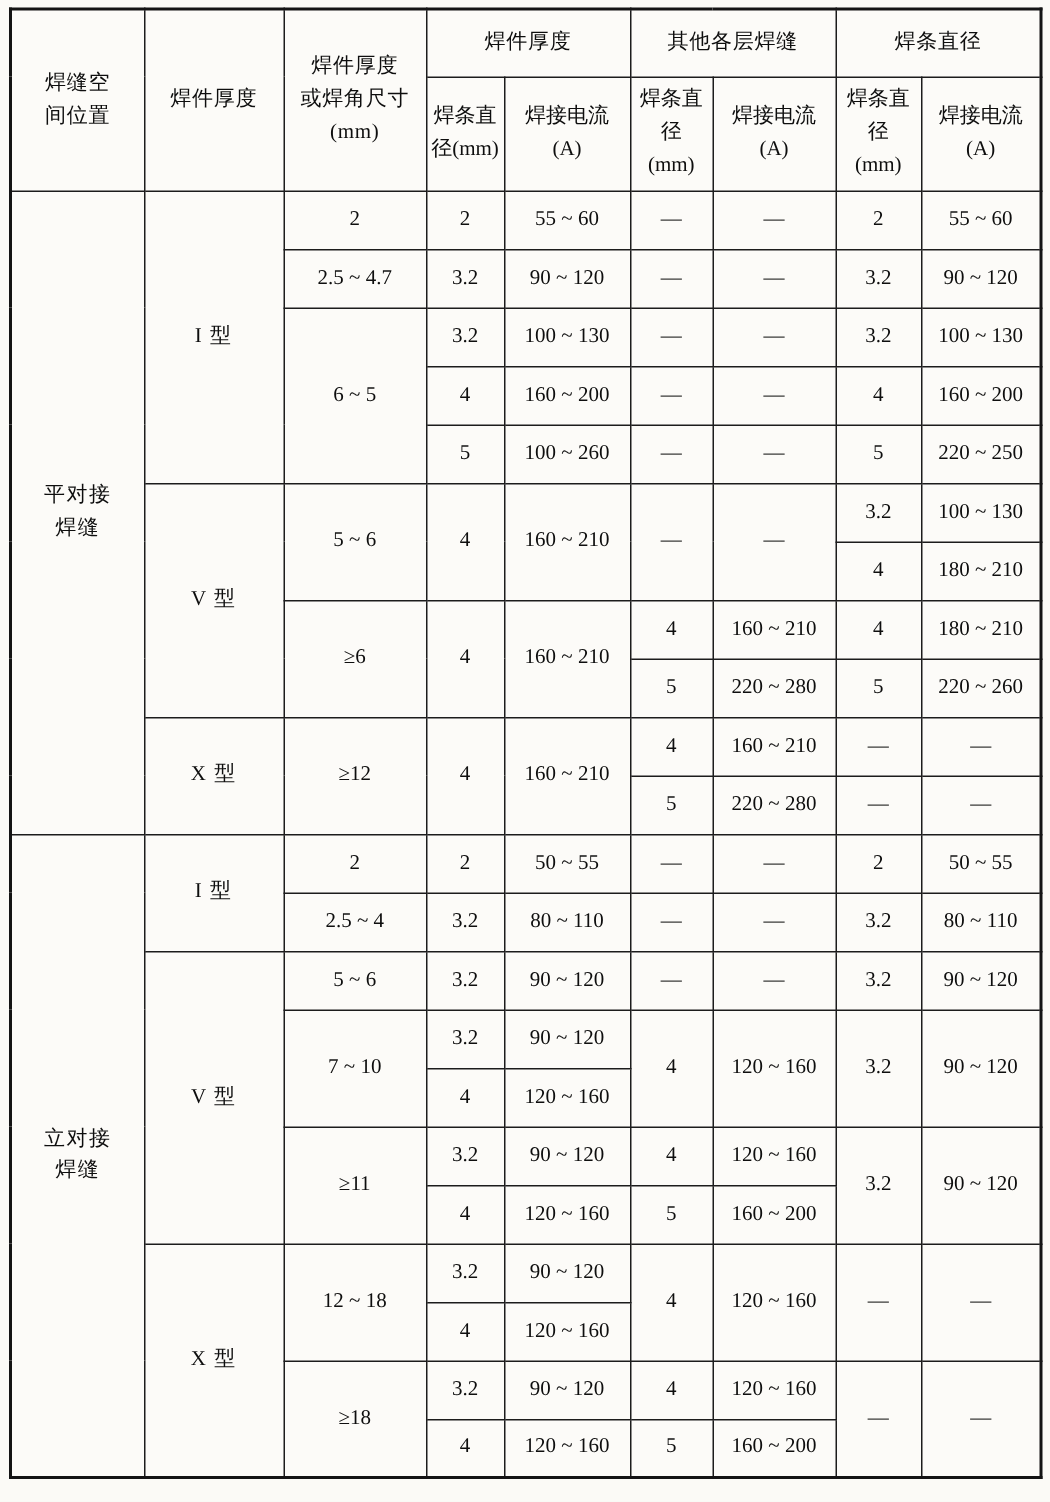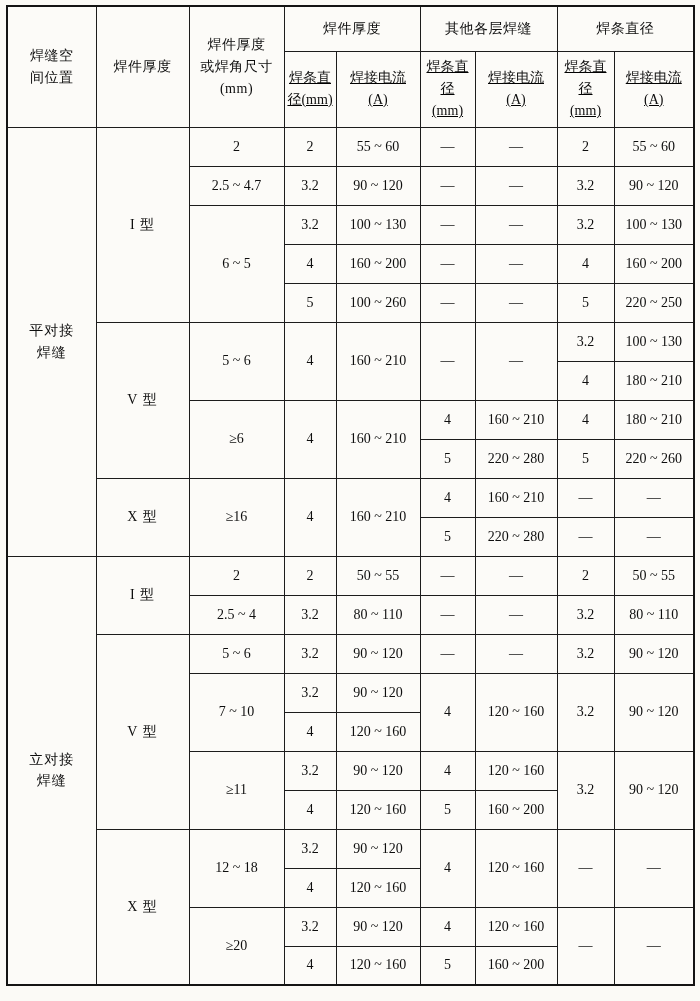--- a/index.html
+++ b/index.html
@@ -28,21 +28,21 @@
     vertical-align: middle;
     padding: 0 1px;
     color: #0e0e0e;
     font-family: "Liberation Serif", "DejaVu Serif", serif;
     font-size: 14px;
     white-space: pre-line;
     line-height: 1.55;
     overflow: hidden;
   }
   tr.h1 { height: 45px; }
-  tr.h2 { height: 76px; text-decoration: underline; }
+  tr.h2 { height: 76px; }
   tr.d  { height: 39px; }
   td.hdr {
     font-size: 14.5px;
     letter-spacing: 0.5px;
     line-height: 1.7;
   }
   td.sub {
     font-size: 13px;
     letter-spacing: 0px;
     line-height: 1.5;
@@ -174,21 +174,21 @@
       </tr>
       <tr class="d">
         <td class="num">5</td>
         <td class="num">220 ~ 280</td>
         <td class="num">5</td>
         <td class="num">220 ~ 260</td>
       </tr>
 
       <tr class="d">
         <td class="grv" rowspan="2">X 型</td>
-        <td class="num" rowspan="2">≥16</td>
+        <td class="num" rowspan="2">≥12</td>
         <td class="num" rowspan="2">4</td>
         <td class="num" rowspan="2">160 ~ 210</td>
         <td class="num">4</td>
         <td class="num">160 ~ 210</td>
         <td class="num">—</td>
         <td class="num">—</td>
       </tr>
       <tr class="d">
         <td class="num">5</td>
         <td class="num">220 ~ 280</td>
@@ -265,21 +265,21 @@
         <td class="num" rowspan="2">4</td>
         <td class="num" rowspan="2">120 ~ 160</td>
         <td class="num" rowspan="2">—</td>
         <td class="num" rowspan="2">—</td>
       </tr>
       <tr class="d">
         <td class="num">4</td>
         <td class="num">120 ~ 160</td>
       </tr>
       <tr class="d">
-        <td class="num" rowspan="2">≥20</td>
+        <td class="num" rowspan="2">≥18</td>
         <td class="num">3.2</td>
         <td class="num">90 ~ 120</td>
         <td class="num">4</td>
         <td class="num">120 ~ 160</td>
         <td class="num" rowspan="2">—</td>
         <td class="num" rowspan="2">—</td>
       </tr>
       <tr class="d">
         <td class="num">4</td>
         <td class="num">120 ~ 160</td>

